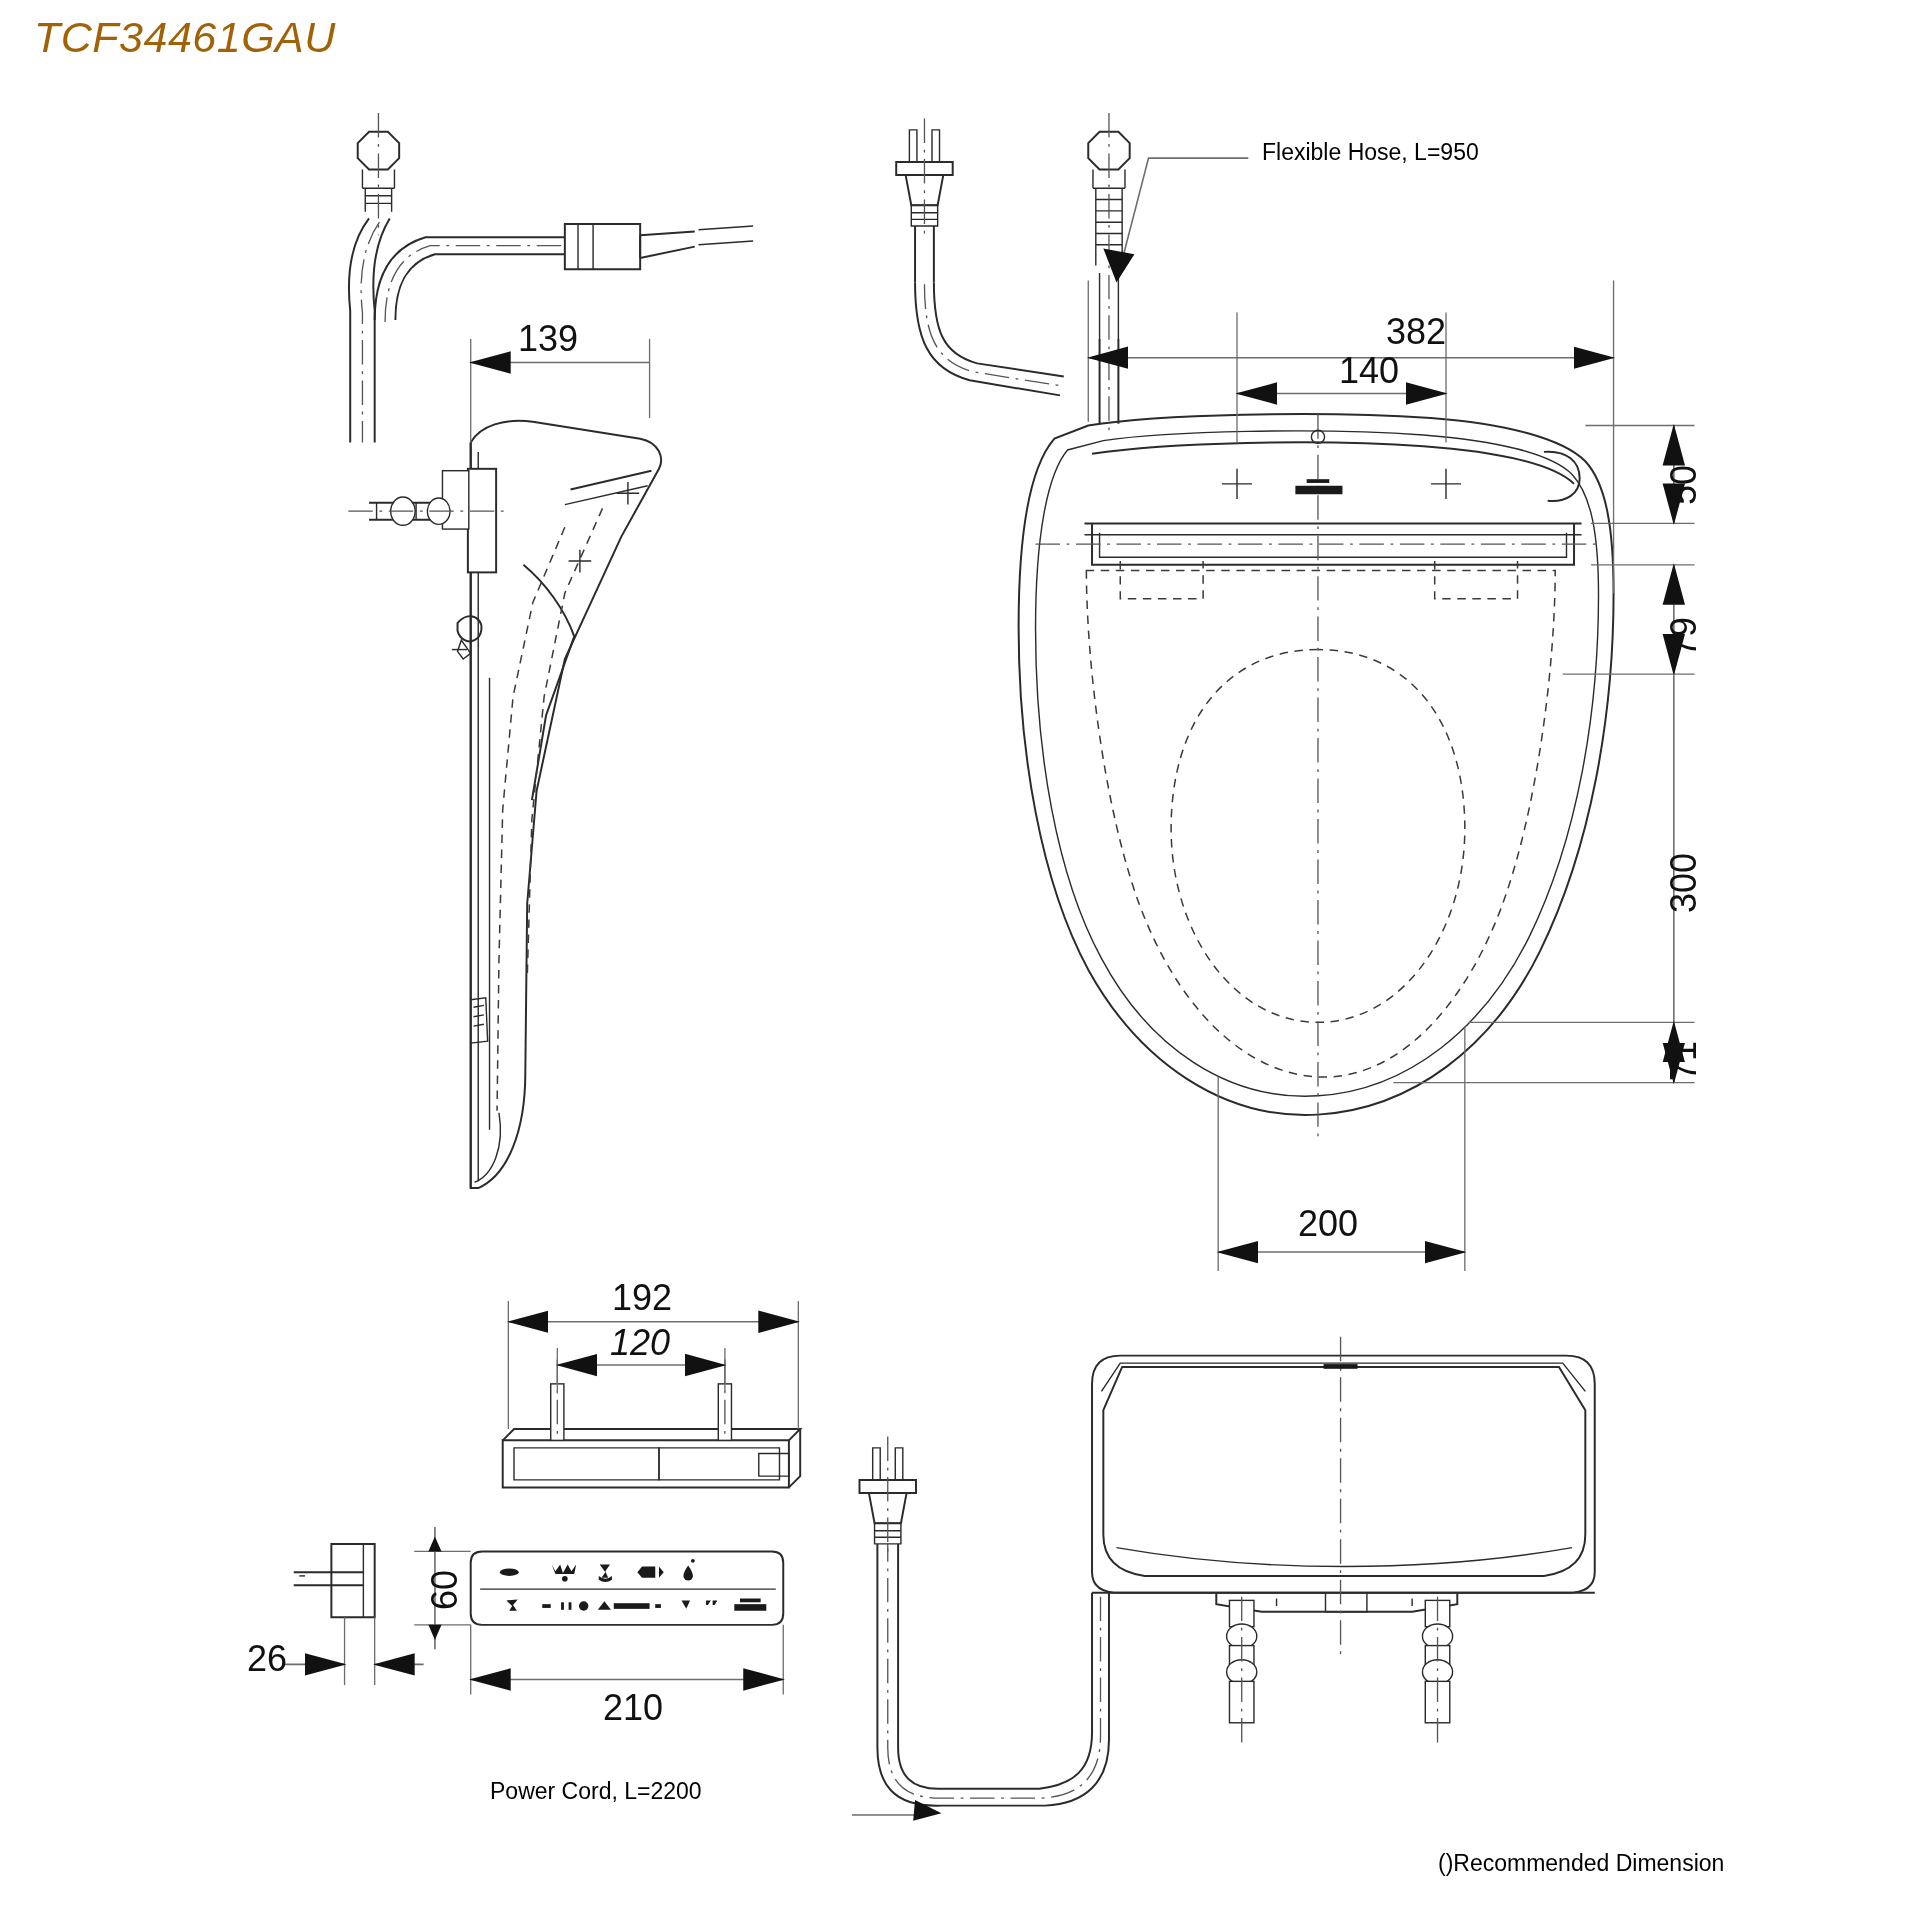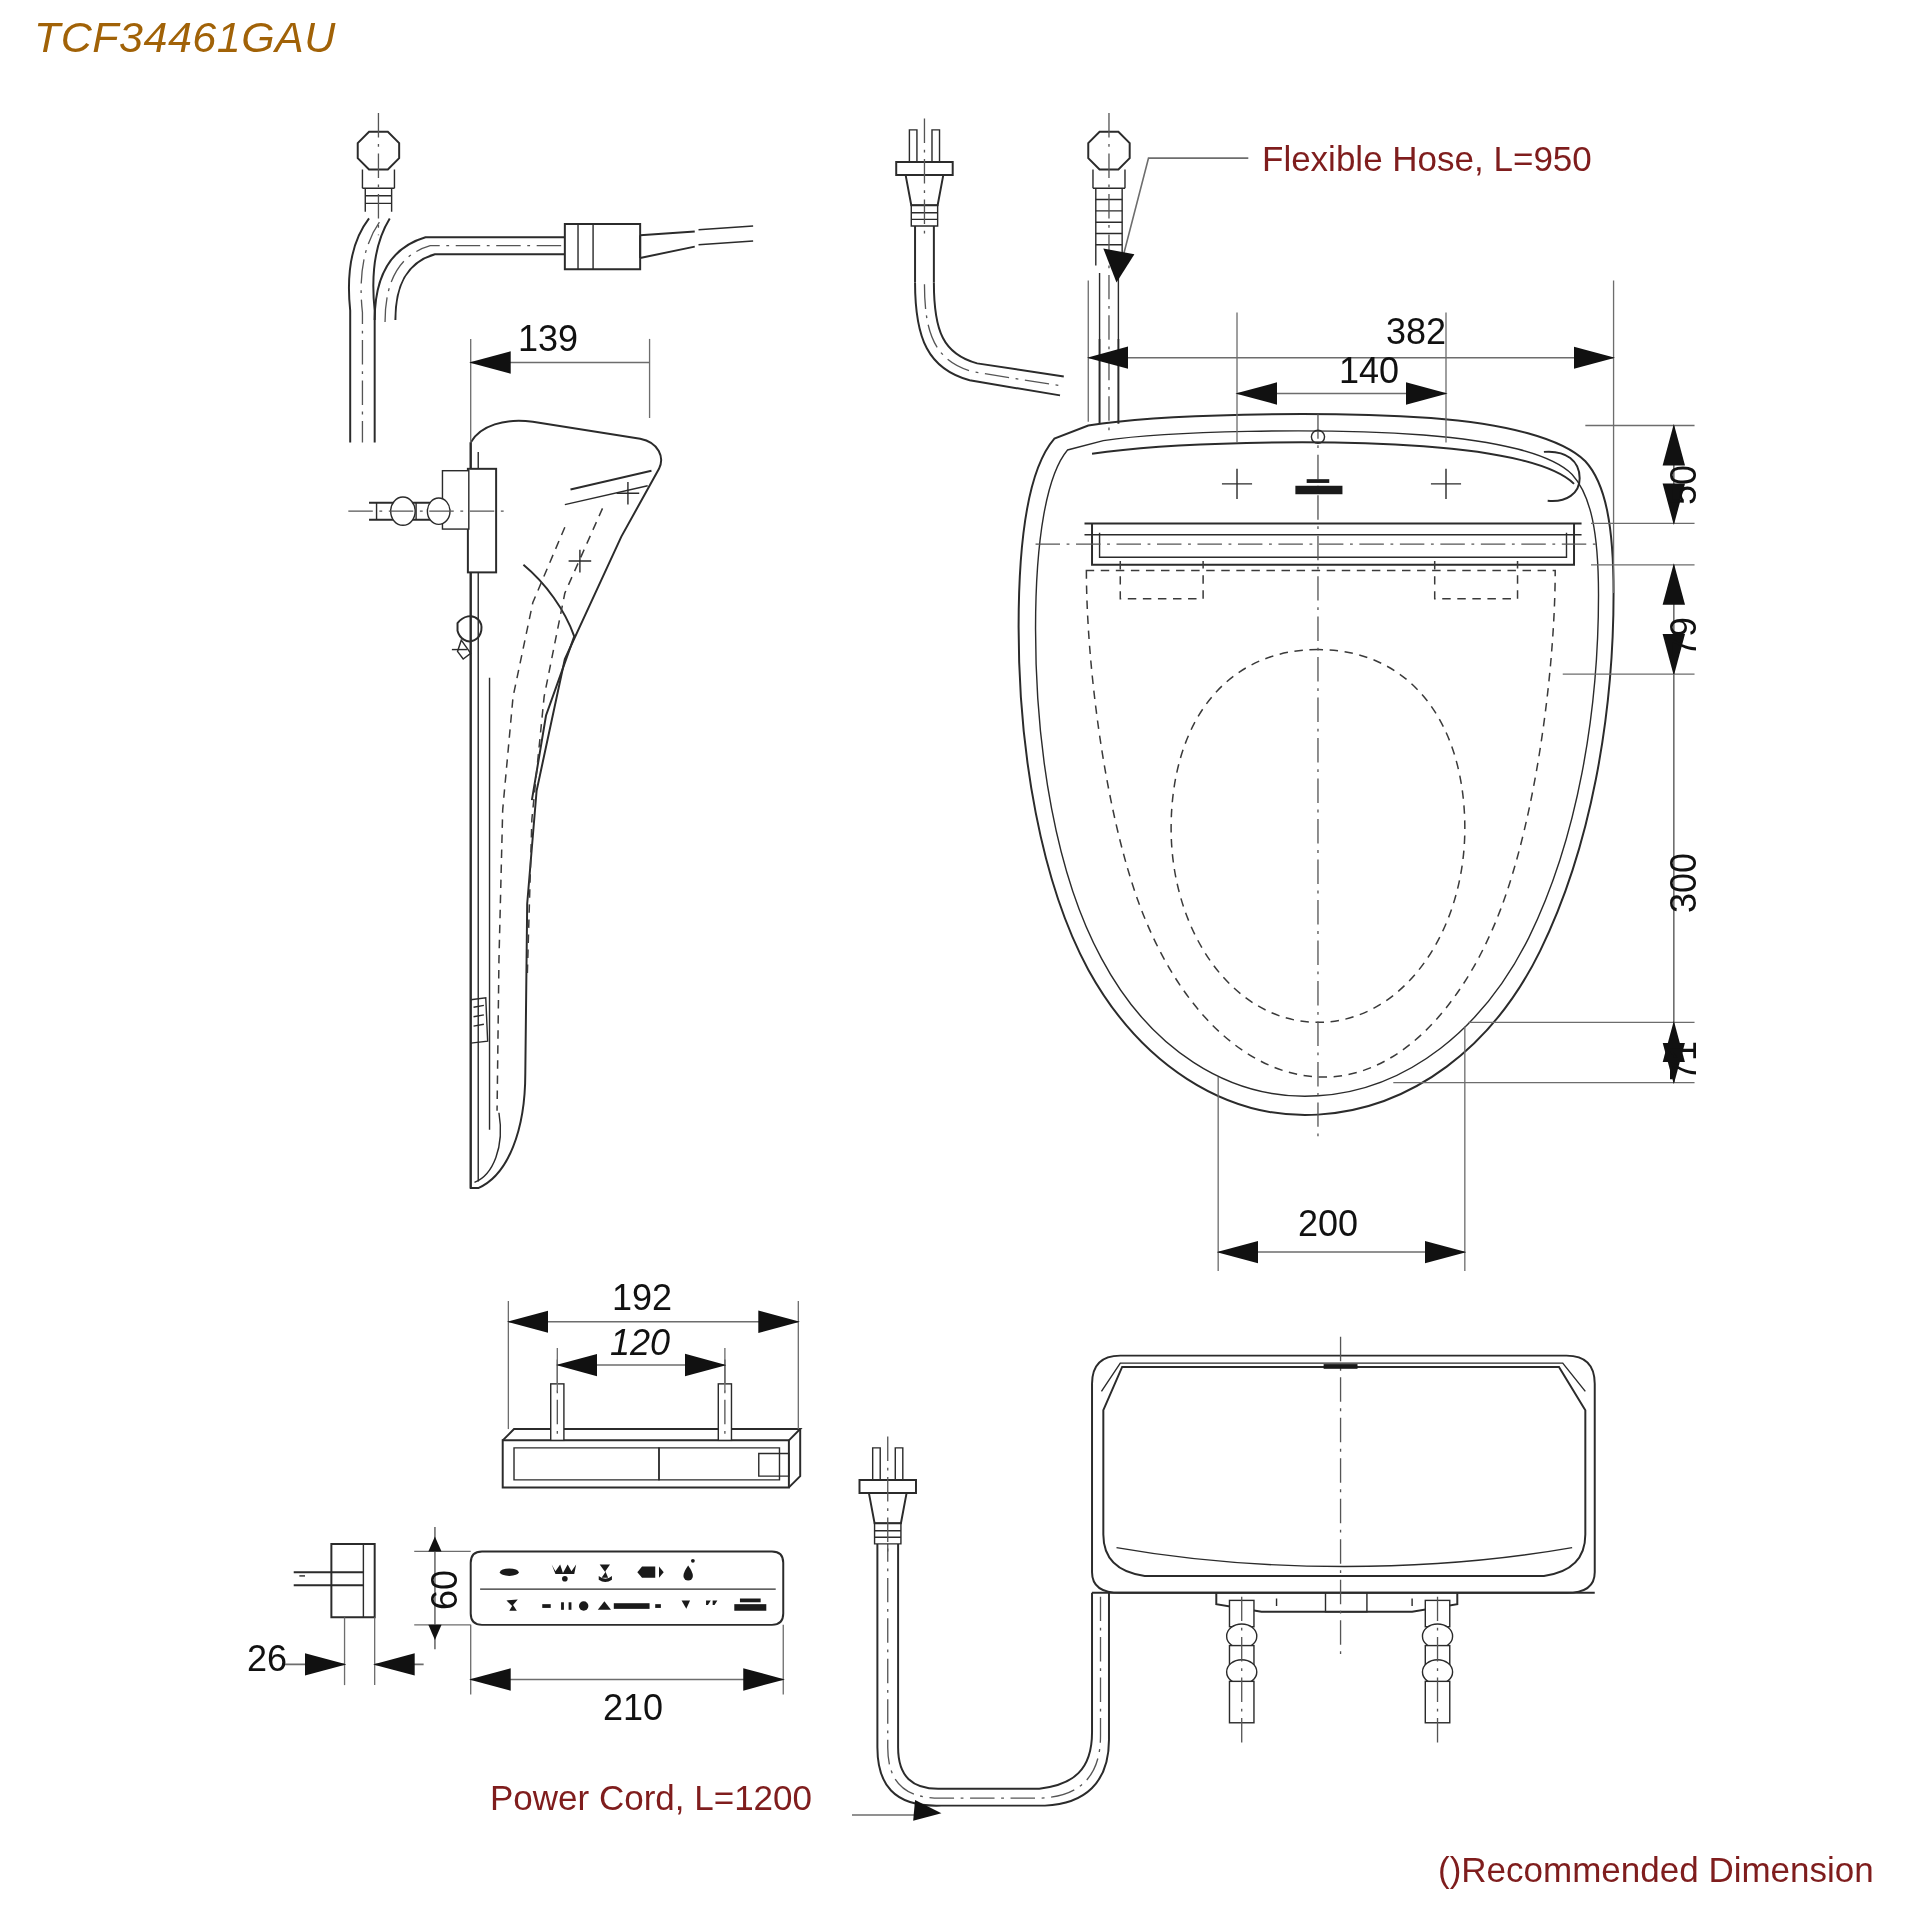--- a/index.html
+++ b/index.html
@@ -1,21 +1,21 @@
 <!DOCTYPE html>
 <html style="font-size:15px"><head>
 <meta charset="utf-8">
 <style>
   html,body{margin:0;padding:0;background:#ffffff;}
   body{width:1928px;height:1928px;position:relative;overflow:hidden;
        font-family:"Liberation Sans", sans-serif;color:#1a1a1a;}
   #sheet{position:absolute;left:0;top:0;width:1928px;height:1928px;}
   .title{position:absolute;left:34px;top:13px;font-size:43px;font-style:italic;
          letter-spacing:0.5px;color:#a16207;white-space:nowrap;}
-  .note{position:absolute;font-size:35px;color:#7f1d1d;white-space:nowrap;}
+  .note{position:absolute;font-size:23px;color:#000000;white-space:nowrap;}
   .note-hose{left:1262px;top:139px;}
   .note-cord{left:490px;top:1778px;}
   .note-rec{left:1438px;top:1850px;}
   .dim{position:absolute;font-size:36px;color:#111;white-space:nowrap;}
   .dimv{position:absolute;font-size:36px;color:#111;white-space:nowrap;
         transform-origin:0 0;transform:rotate(-90deg);}
   svg{position:absolute;left:0;top:0;width:1928px;height:1928px;}
   .ln{fill:none;stroke:#2b2b2b;stroke-width:2.1;}
   .lnt{fill:none;stroke:#2b2b2b;stroke-width:1.5;}
   .lnh{fill:none;stroke:#3a3a3a;stroke-width:1.6;stroke-dasharray:9 7;}
@@ -368,21 +368,21 @@
         <path class="lnt" d="M929,1626 L957,1626 M929,1633 L957,1633"></path>
         <path class="lnc" d="M943,1526 L943,1650"></path>
       </g>
 
       <path class="dimline" d="M905,1928 L984,1928"></path>
       <path class="arrow" d="M972,1912 L1000,1926 L970,1934 Z"></path>
     </g>
   </svg>
 
   <div class="note note-hose">Flexible Hose, L=950</div>
-  <div class="note note-cord">Power Cord, L=1200</div>
+  <div class="note note-cord">Power Cord, L=2200</div>
   <div class="note note-rec">()Recommended Dimension</div>
 
   <div class="dim" style="left:518px;top:318px;">139</div>
 
   <div class="dim" style="left:1386px;top:311px;">382</div>
   <div class="dim" style="left:1311px;top:350px;margin-left:28px;">140</div>
   <div class="dim" style="left:1298px;top:1203px;">200</div>
   <div class="dimv" style="left:1663px;top:505px;">50</div>
   <div class="dimv" style="left:1663px;top:657px;">79</div>
   <div class="dimv" style="left:1663px;top:913px;">300</div>

